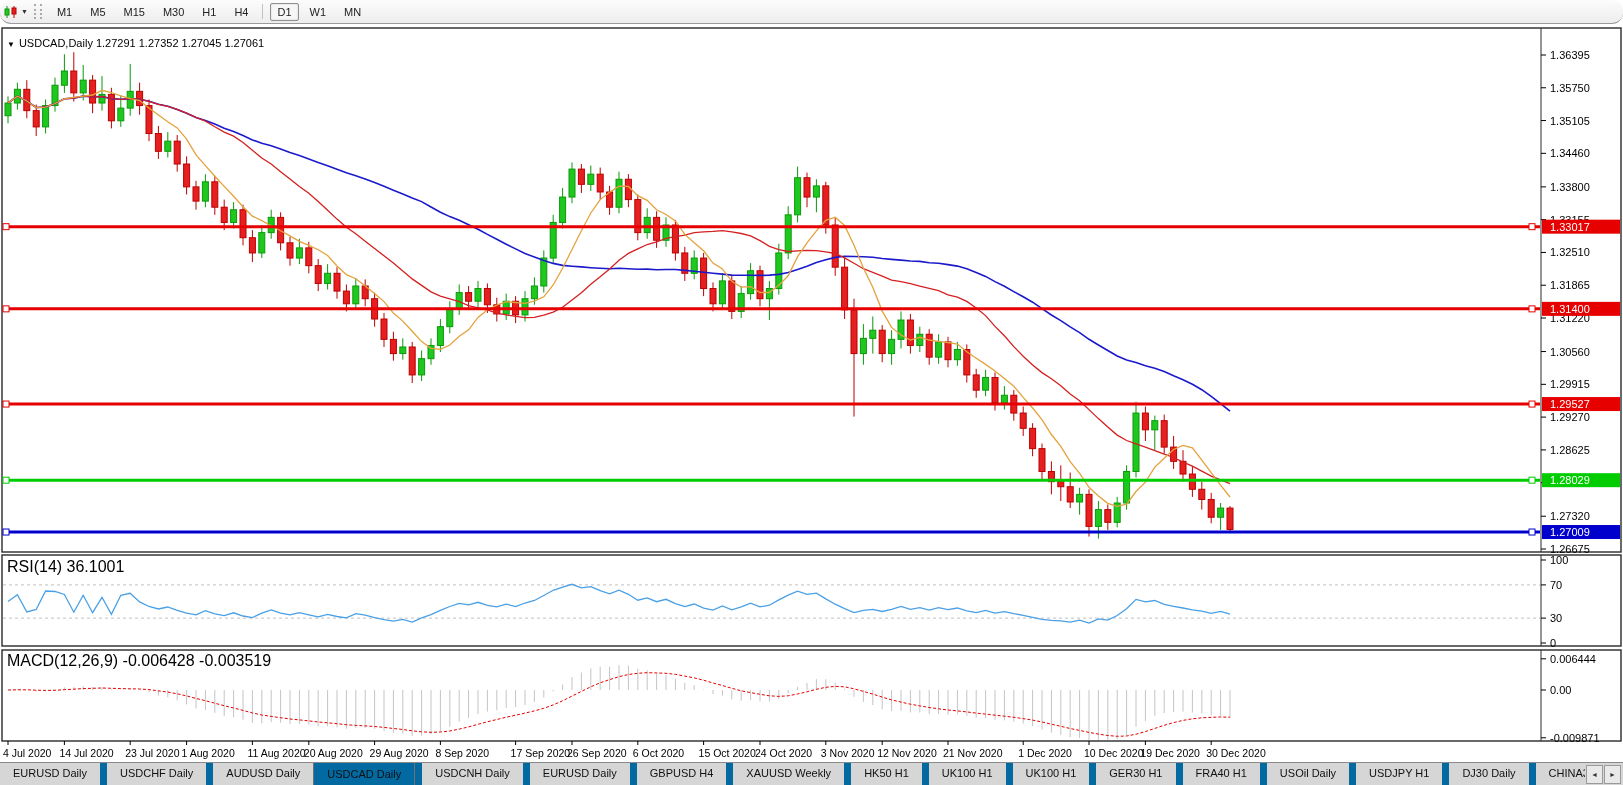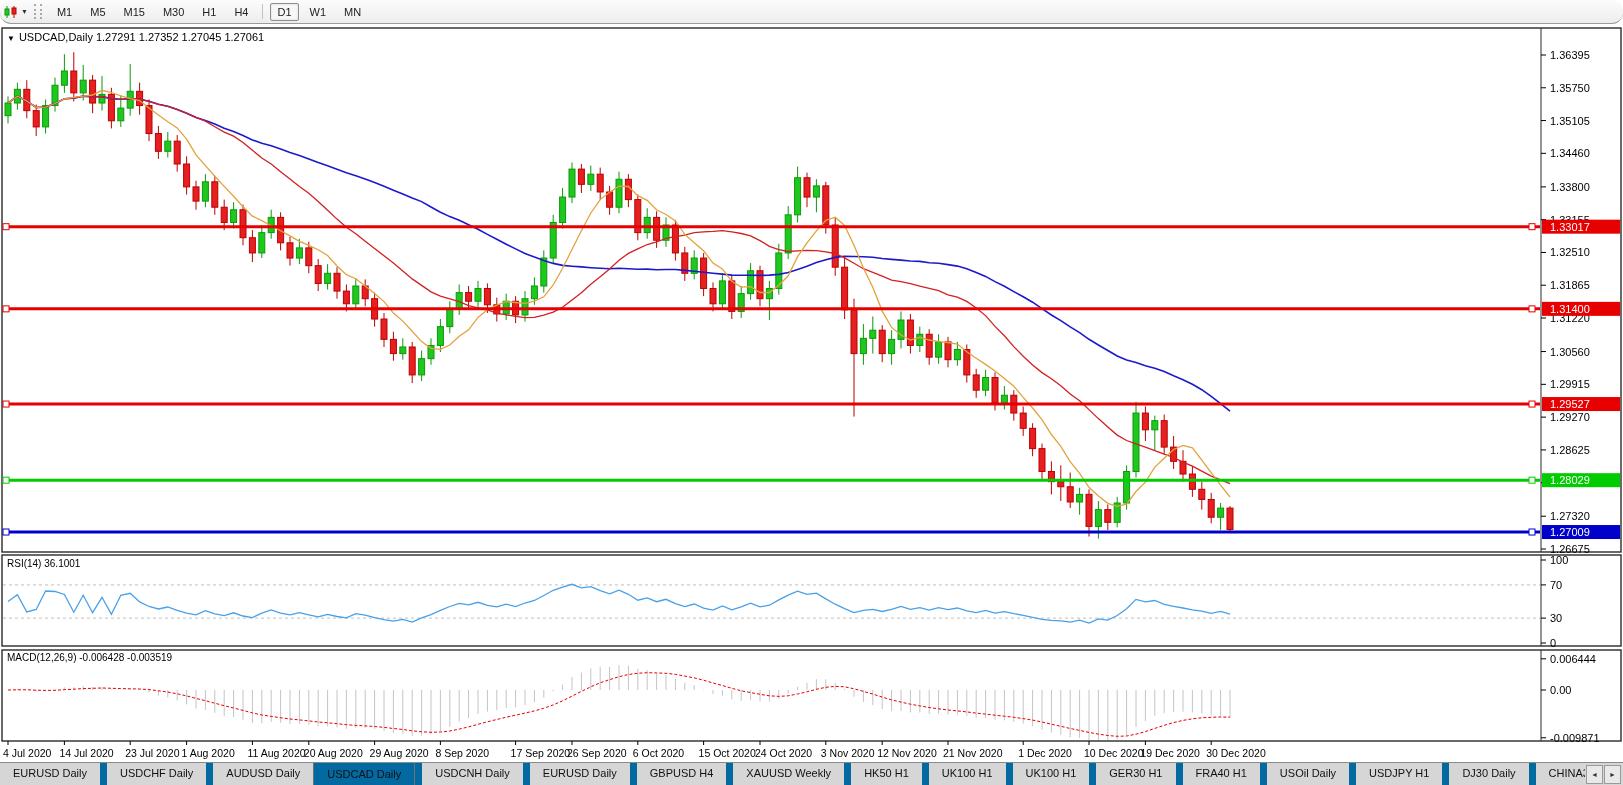--- a/index.html
+++ b/index.html
@@ -8,23 +8,23 @@
   .toolbar{position:absolute;top:0;left:0;width:1623px;height:23px;
     background:linear-gradient(#fcfcfc,#ededed);border-bottom:1px solid #9a9a9a;
     display:flex;align-items:center;z-index:10;border-radius:11px;}
   .tool-icon{width:18px;height:15px;margin-left:2px;display:flex;align-items:center;justify-content:center;}
   .caret{font-size:7px;color:#333;margin:0 3px 0 1px;}
   .grip{width:4px;height:15px;margin:0 6px 0 3px;border-left:2px dotted #aaa;border-right:2px dotted #aaa;}
   .tf-btn{font-size:11px;color:#222;padding:2px 6px;margin:0 2px;border:1px solid transparent;border-radius:2px;}
   .tf-btn.active{background:#f7f7f7;border:1px solid #8f8f8f;box-shadow:inset 0 0 2px #ccc;}
   .tool-sep{width:1px;height:15px;background:#c2c2c2;margin:0 5px;}
   
-  .chart-title{position:absolute;top:31px;left:7px;font-size:11px;color:#000;z-index:5;white-space:nowrap;}
+  .chart-title{position:absolute;top:37px;left:7px;font-size:11px;color:#000;z-index:5;white-space:nowrap;}
   .chart-title .sym-caret{font-size:8px;margin-right:4px;}
-  .pane-label{position:absolute;left:7px;font-size:10px;color:#000;z-index:5;white-space:nowrap;}
+  .pane-label{position:absolute;left:7px;font-size:16px;color:#000;z-index:5;white-space:nowrap;}
   .pane-label.rsi{top:558px;}
   .pane-label.macd{top:652px;}
   svg#chart-svg{position:absolute;top:24px;left:0;}
   
   .tabbar{position:absolute;left:0;bottom:0;width:1623px;height:22px;background:#d6d6d6;
     border-top:1px solid #8a8a8a;display:flex;align-items:stretch;z-index:10;}
   #tabs{display:flex;flex:0 1 auto;overflow:hidden;width:1585px;white-space:nowrap;}
   .tab{flex:0 0 auto;font-size:11px;color:#111;line-height:21px;padding:0 13px;position:relative;}
   .tab:not(.active):not(:first-child){border-left:7px solid #0369a1;}
   .tab.active{background:#0369a1;border:1px solid #707070;border-bottom:none;margin-top:-1px;line-height:22px;}

